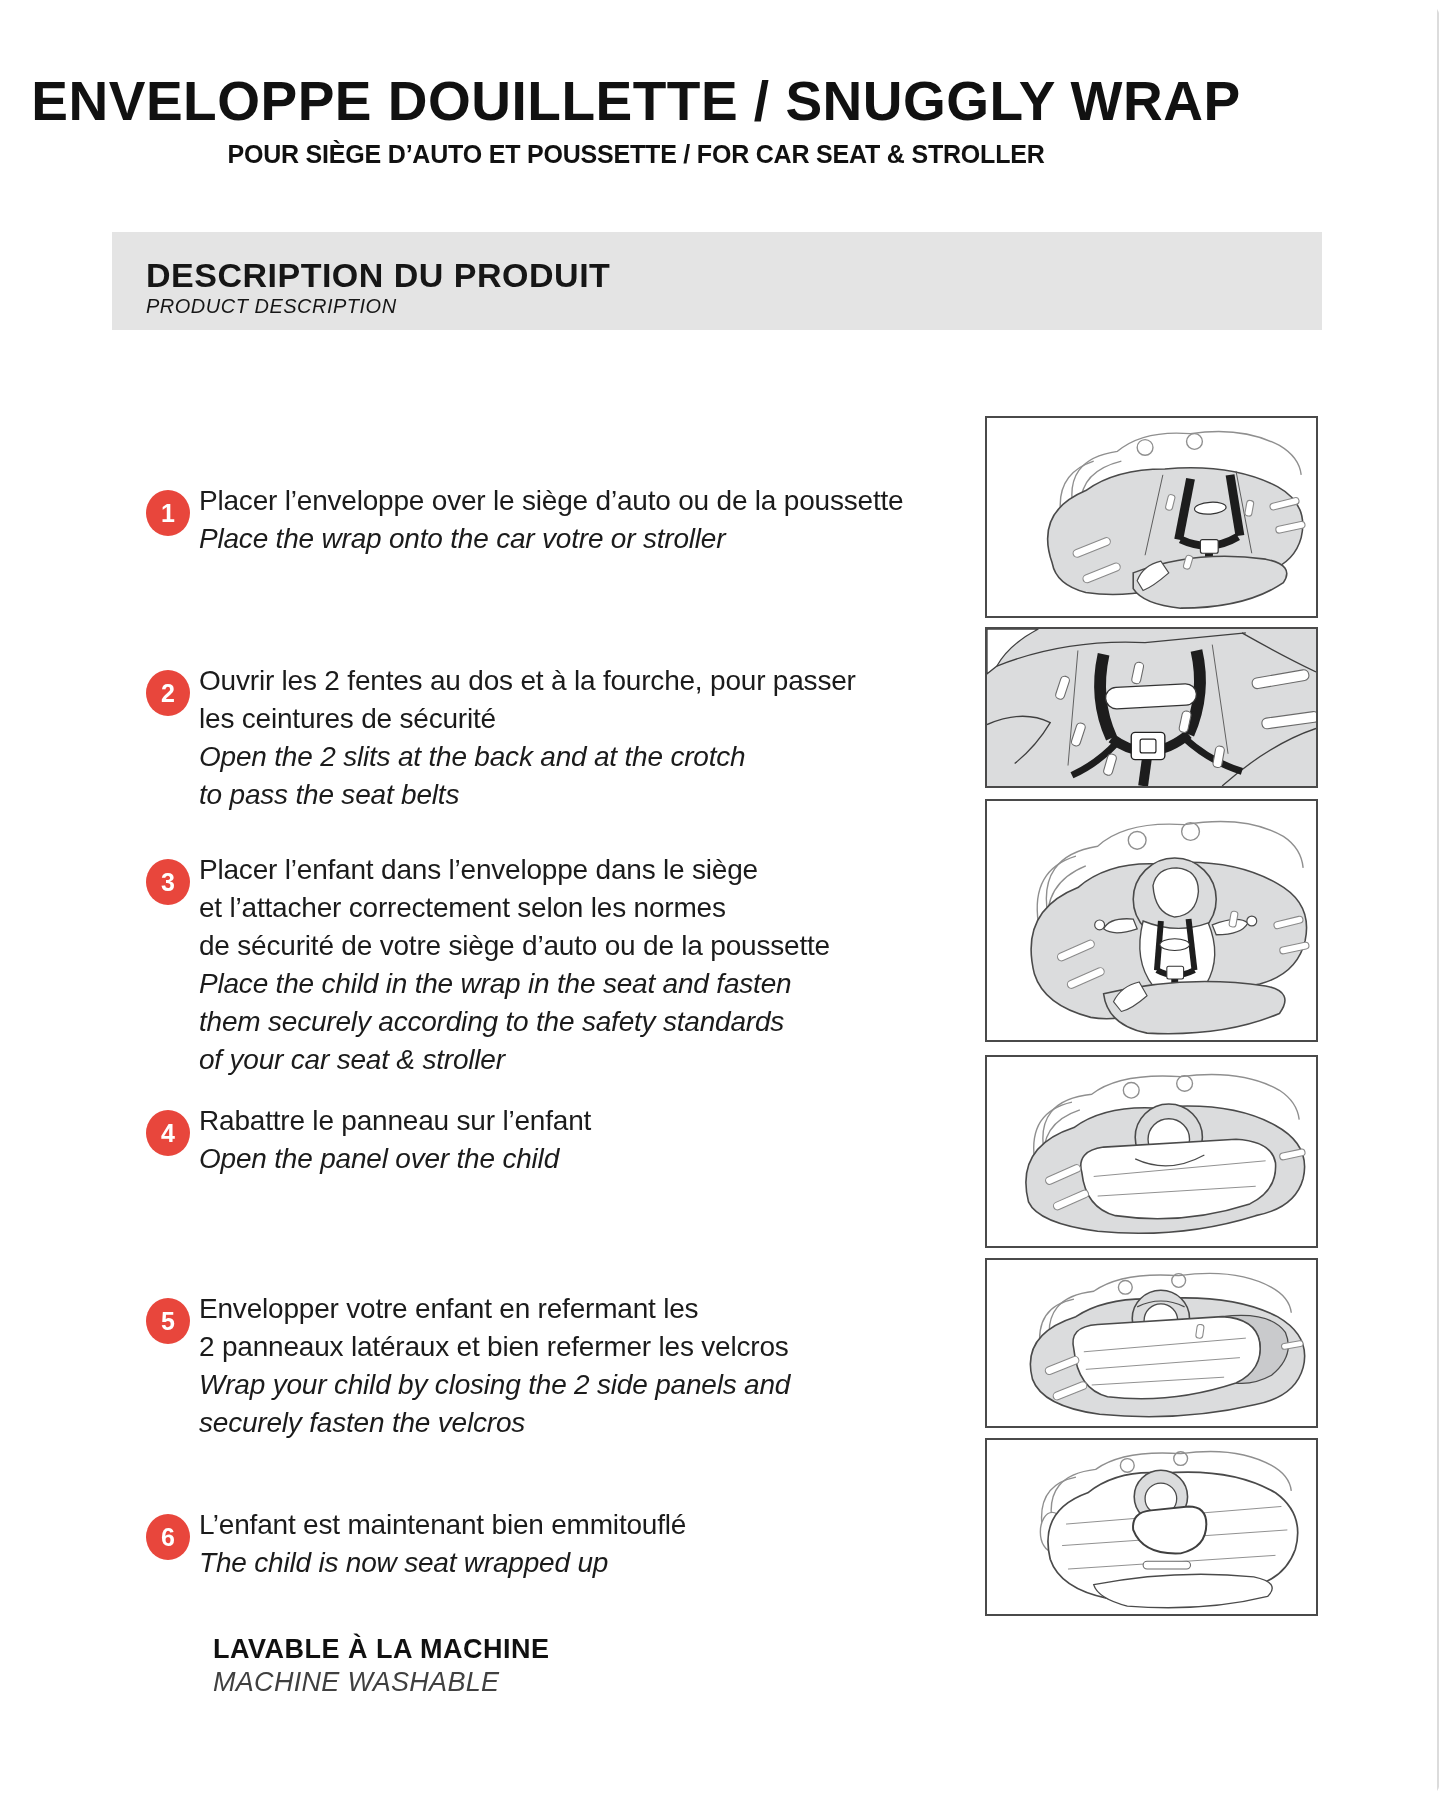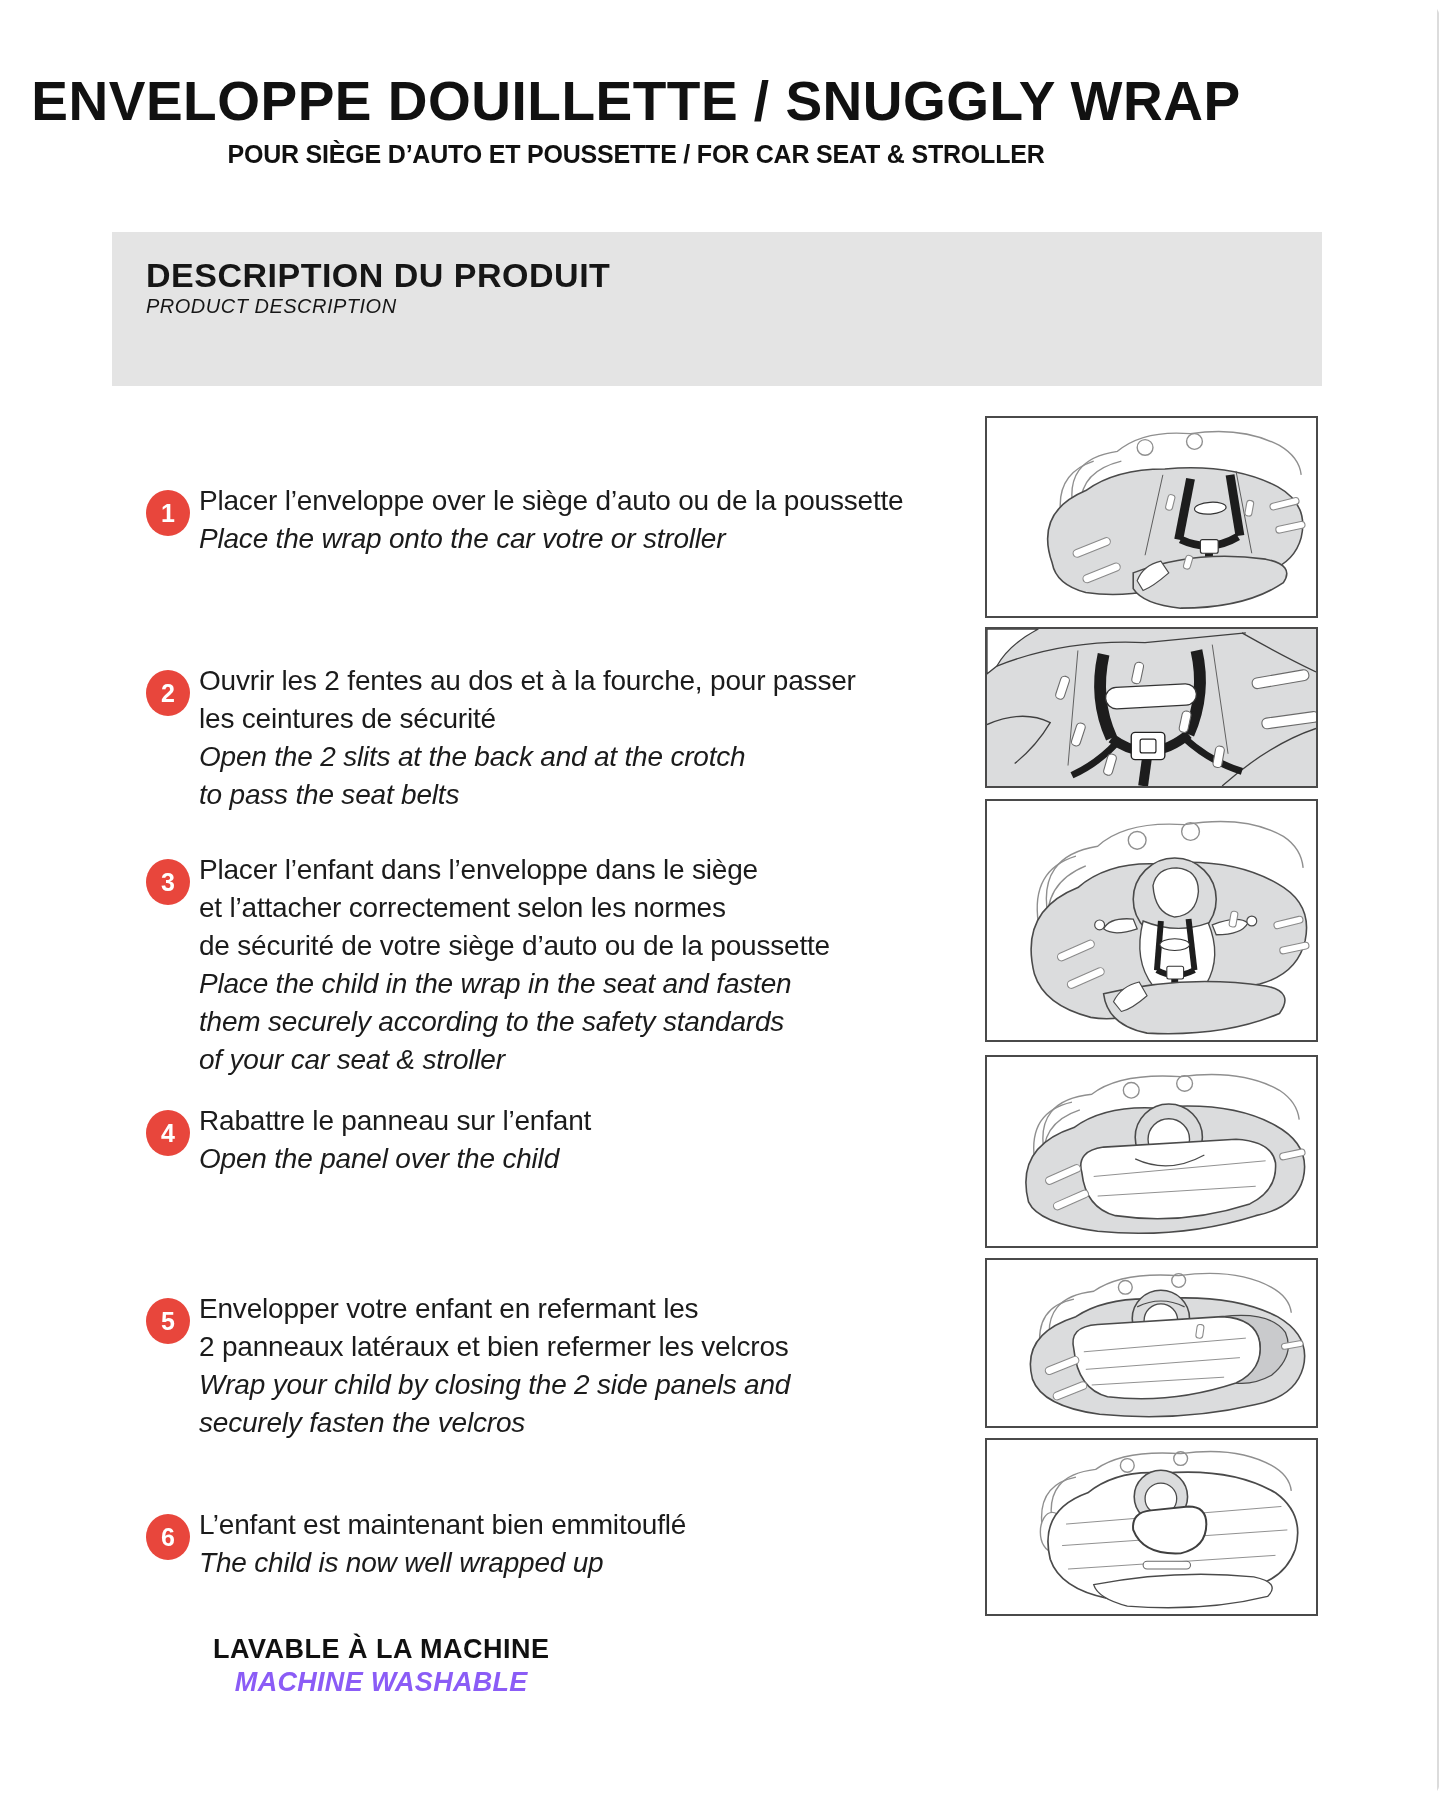--- a/index.html
+++ b/index.html
@@ -15,42 +15,42 @@
     font-size:55px;font-weight:700;letter-spacing:0.5px;line-height:1;color:#111;
     white-space:nowrap;
   }
   .subtitle{
     position:absolute;top:140px;left:0;width:1272px;text-align:center;
     font-size:25px;font-weight:700;letter-spacing:-0.2px;color:#111;white-space:nowrap;
   }
 
   
   .section-header{
-    position:absolute;left:112px;top:232px;width:1210px;height:154px;
+    position:absolute;left:112px;top:232px;width:1210px;height:98px;
     background:var(--header-bg,#E4E4E4);box-sizing:border-box;padding:24px 0 0 34px;
   }
   .section-header .fr-title{font-size:34px;font-weight:700;letter-spacing:0.5px;color:#161616;}
   .section-header .en-title{font-size:20px;font-style:italic;font-weight:400;letter-spacing:0.5px;color:#161616;}
 
   
   .step{position:absolute;left:146px;display:flex;align-items:flex-start;}
   .badge{
     flex:0 0 auto;width:44px;height:46px;margin-top:8px;border-radius:50%;
     background:var(--accent,#E8463C);color:#fff;display:flex;align-items:center;justify-content:center;
     font-size:25px;font-weight:700;
   }
   .step .txt{margin-left:9px;font-size:28px;letter-spacing:-0.2px;line-height:38px;}
   .step .fr{white-space:pre-line;color:#1b1b1b;}
   .step .en{white-space:pre-line;font-style:italic;color:#1b1b1b;}
   .s1{top:482px;} .s2{top:662px;} .s3{top:851px;} .s4{top:1102px;} .s5{top:1290px;} .s6{top:1506px;}
 
   
   .footer{position:absolute;left:187px;top:1633px;line-height:33px;margin-left:26px;}
   .footer .fr{font-size:27px;font-weight:700;letter-spacing:0.5px;color:#111;}
-  .footer .en{font-size:27px;font-weight:700;font-style:italic;letter-spacing:0.3px;color:#8b5cf6;text-align:center;}
+  .footer .en{font-size:27px;font-weight:400;font-style:italic;letter-spacing:0.3px;color:#404040;}
 
   
   .illus{
     position:absolute;left:985px;width:333px;background:#fff;
     border:2px solid #4a4a4a;box-sizing:border-box;overflow:hidden;
   }
   .illus svg{position:absolute;left:0;top:0;width:100%;height:100%;}
   .i1{top:416px;height:202px;}
   .i2{top:627px;height:161px;}
   .i3{top:799px;height:243px;}
@@ -129,21 +129,21 @@
 securely fasten the velcros</div>
     </div>
   </div>
 
   <div class="step s6">
     <div class="badge">
         <span>6</span>
       </div>
     <div class="txt">
       <div class="fr">L’enfant est maintenant bien emmitouflé</div>
-      <div class="en">The child is now well wrapped up</div>
+      <div class="en">The child is now seat wrapped up</div>
     </div>
   </div>
 
   <div class="footer">
     <div class="fr">LAVABLE À LA MACHINE</div>
     <div class="en">MACHINE WASHABLE</div>
   </div>
 
   <figure class="illus i1" style="margin:0">
     <svg viewBox="0 0 333 202" preserveAspectRatio="none">

